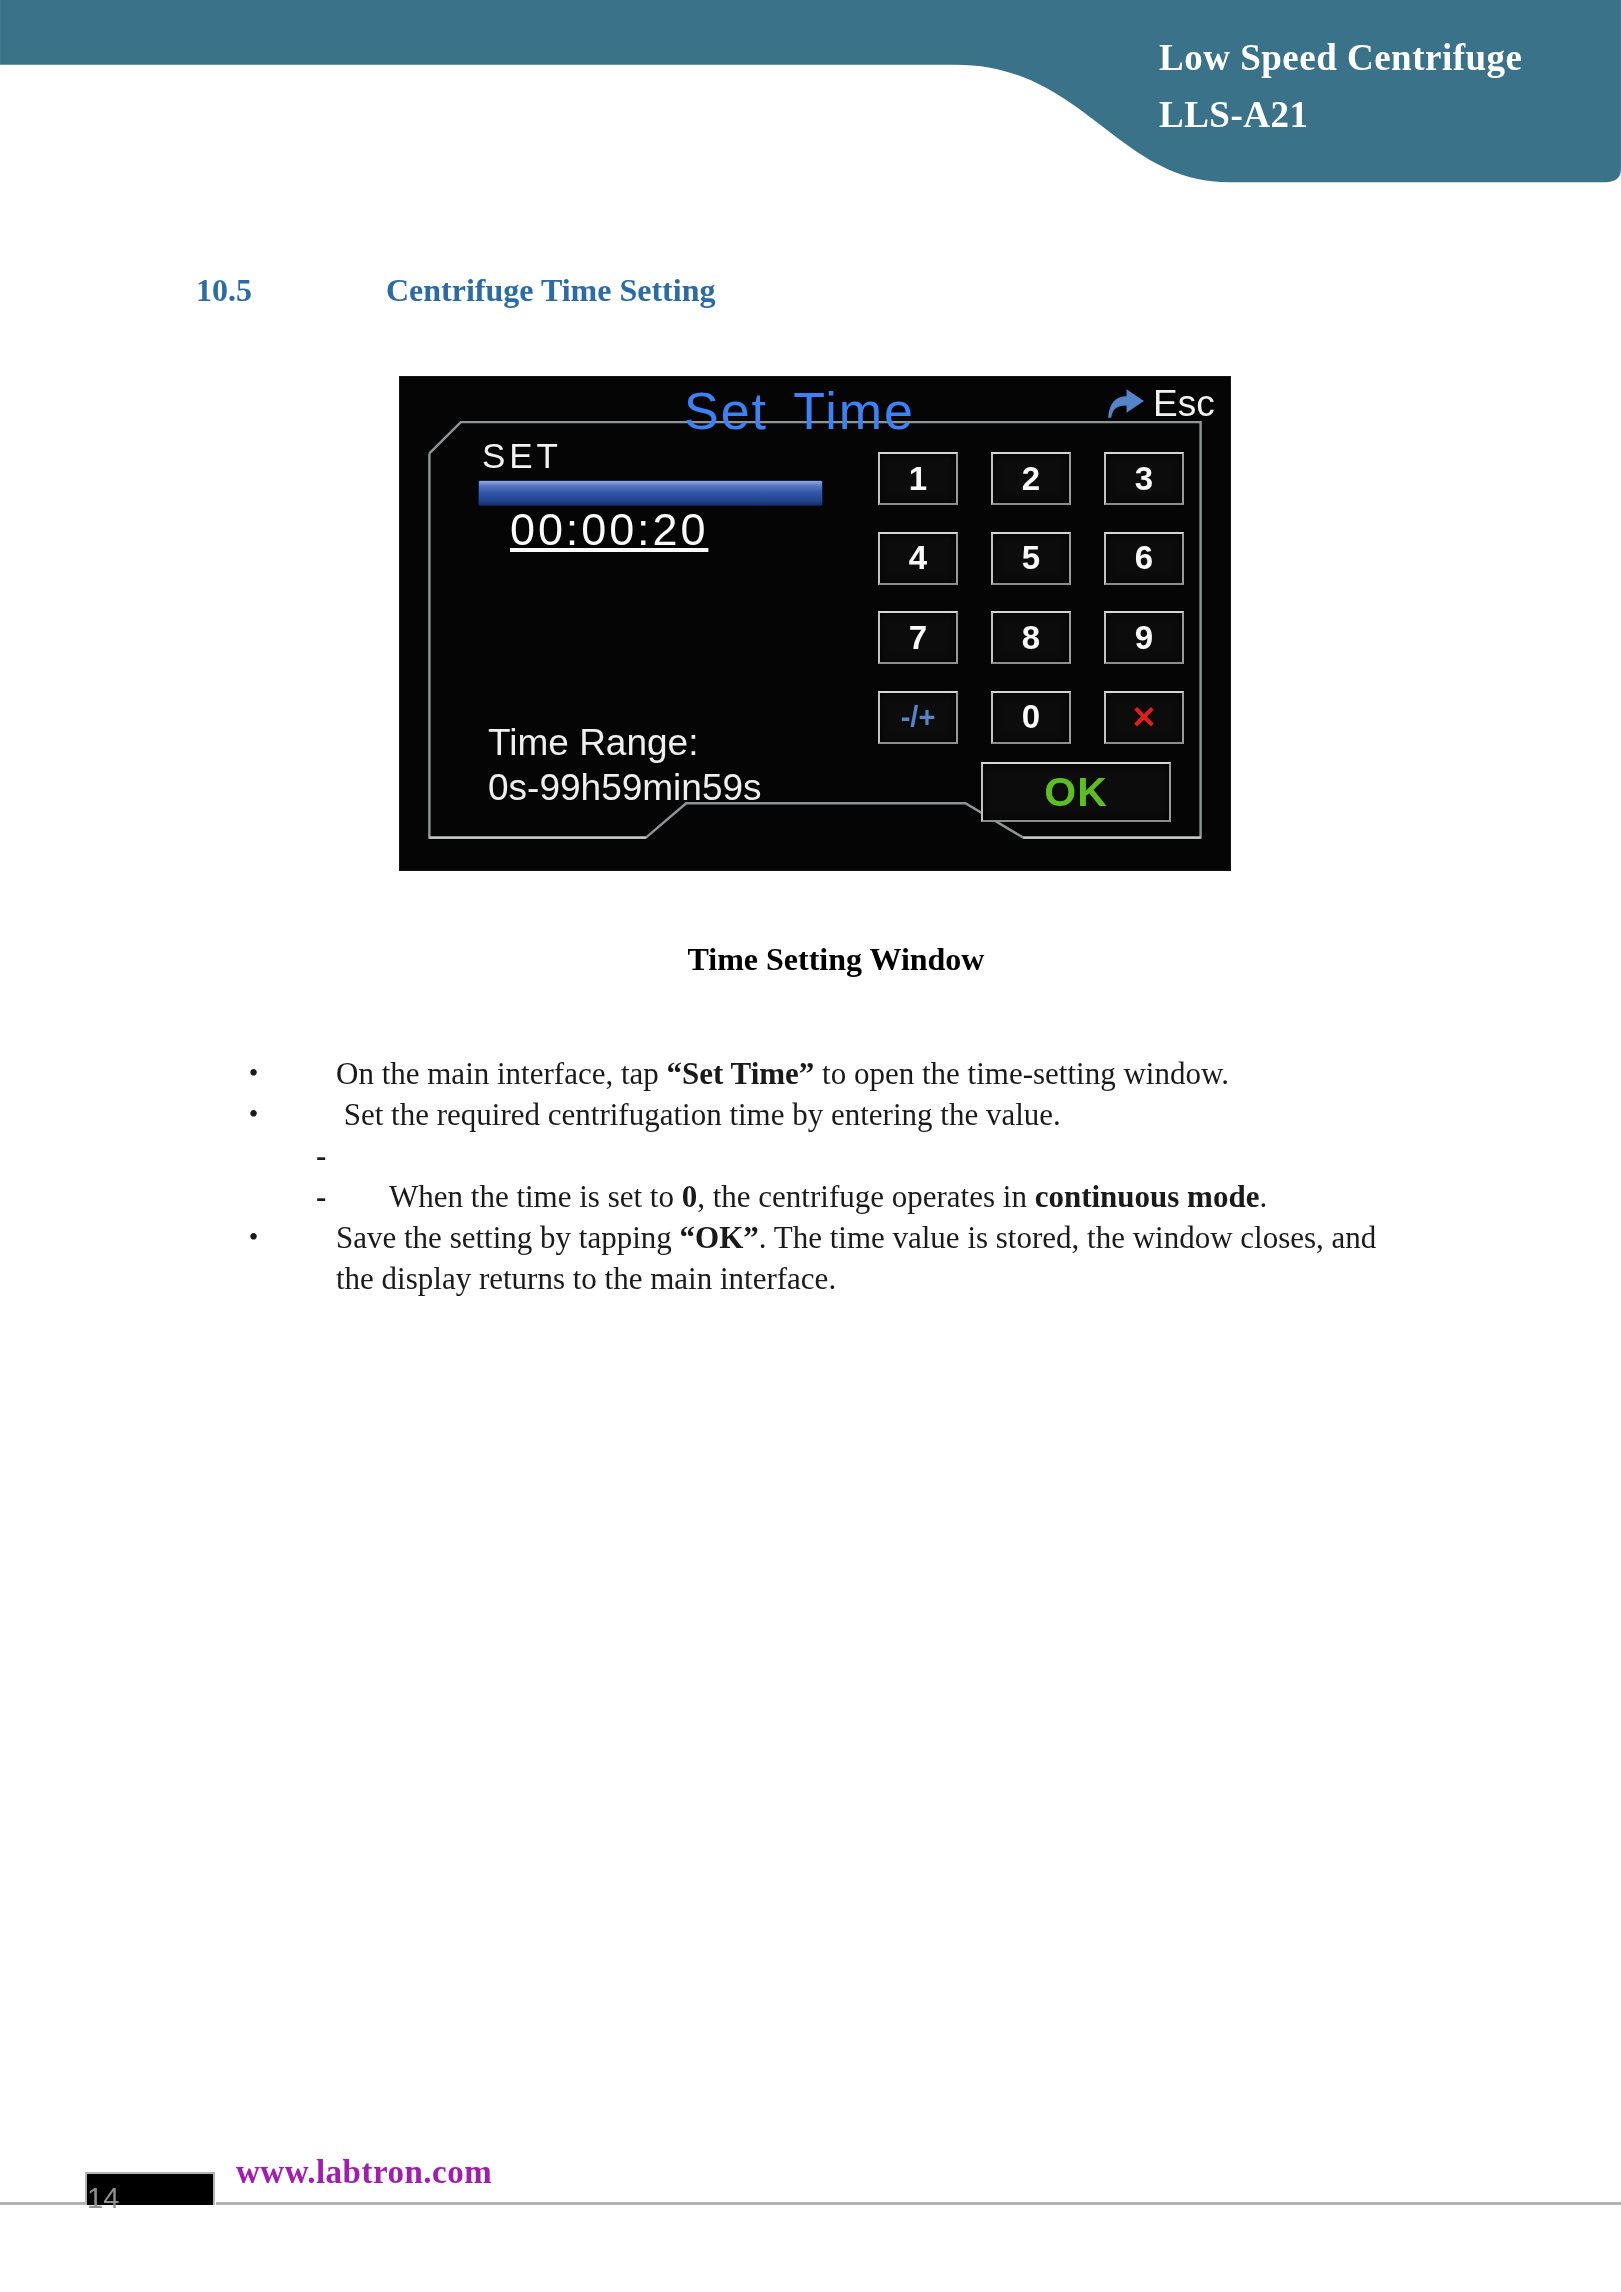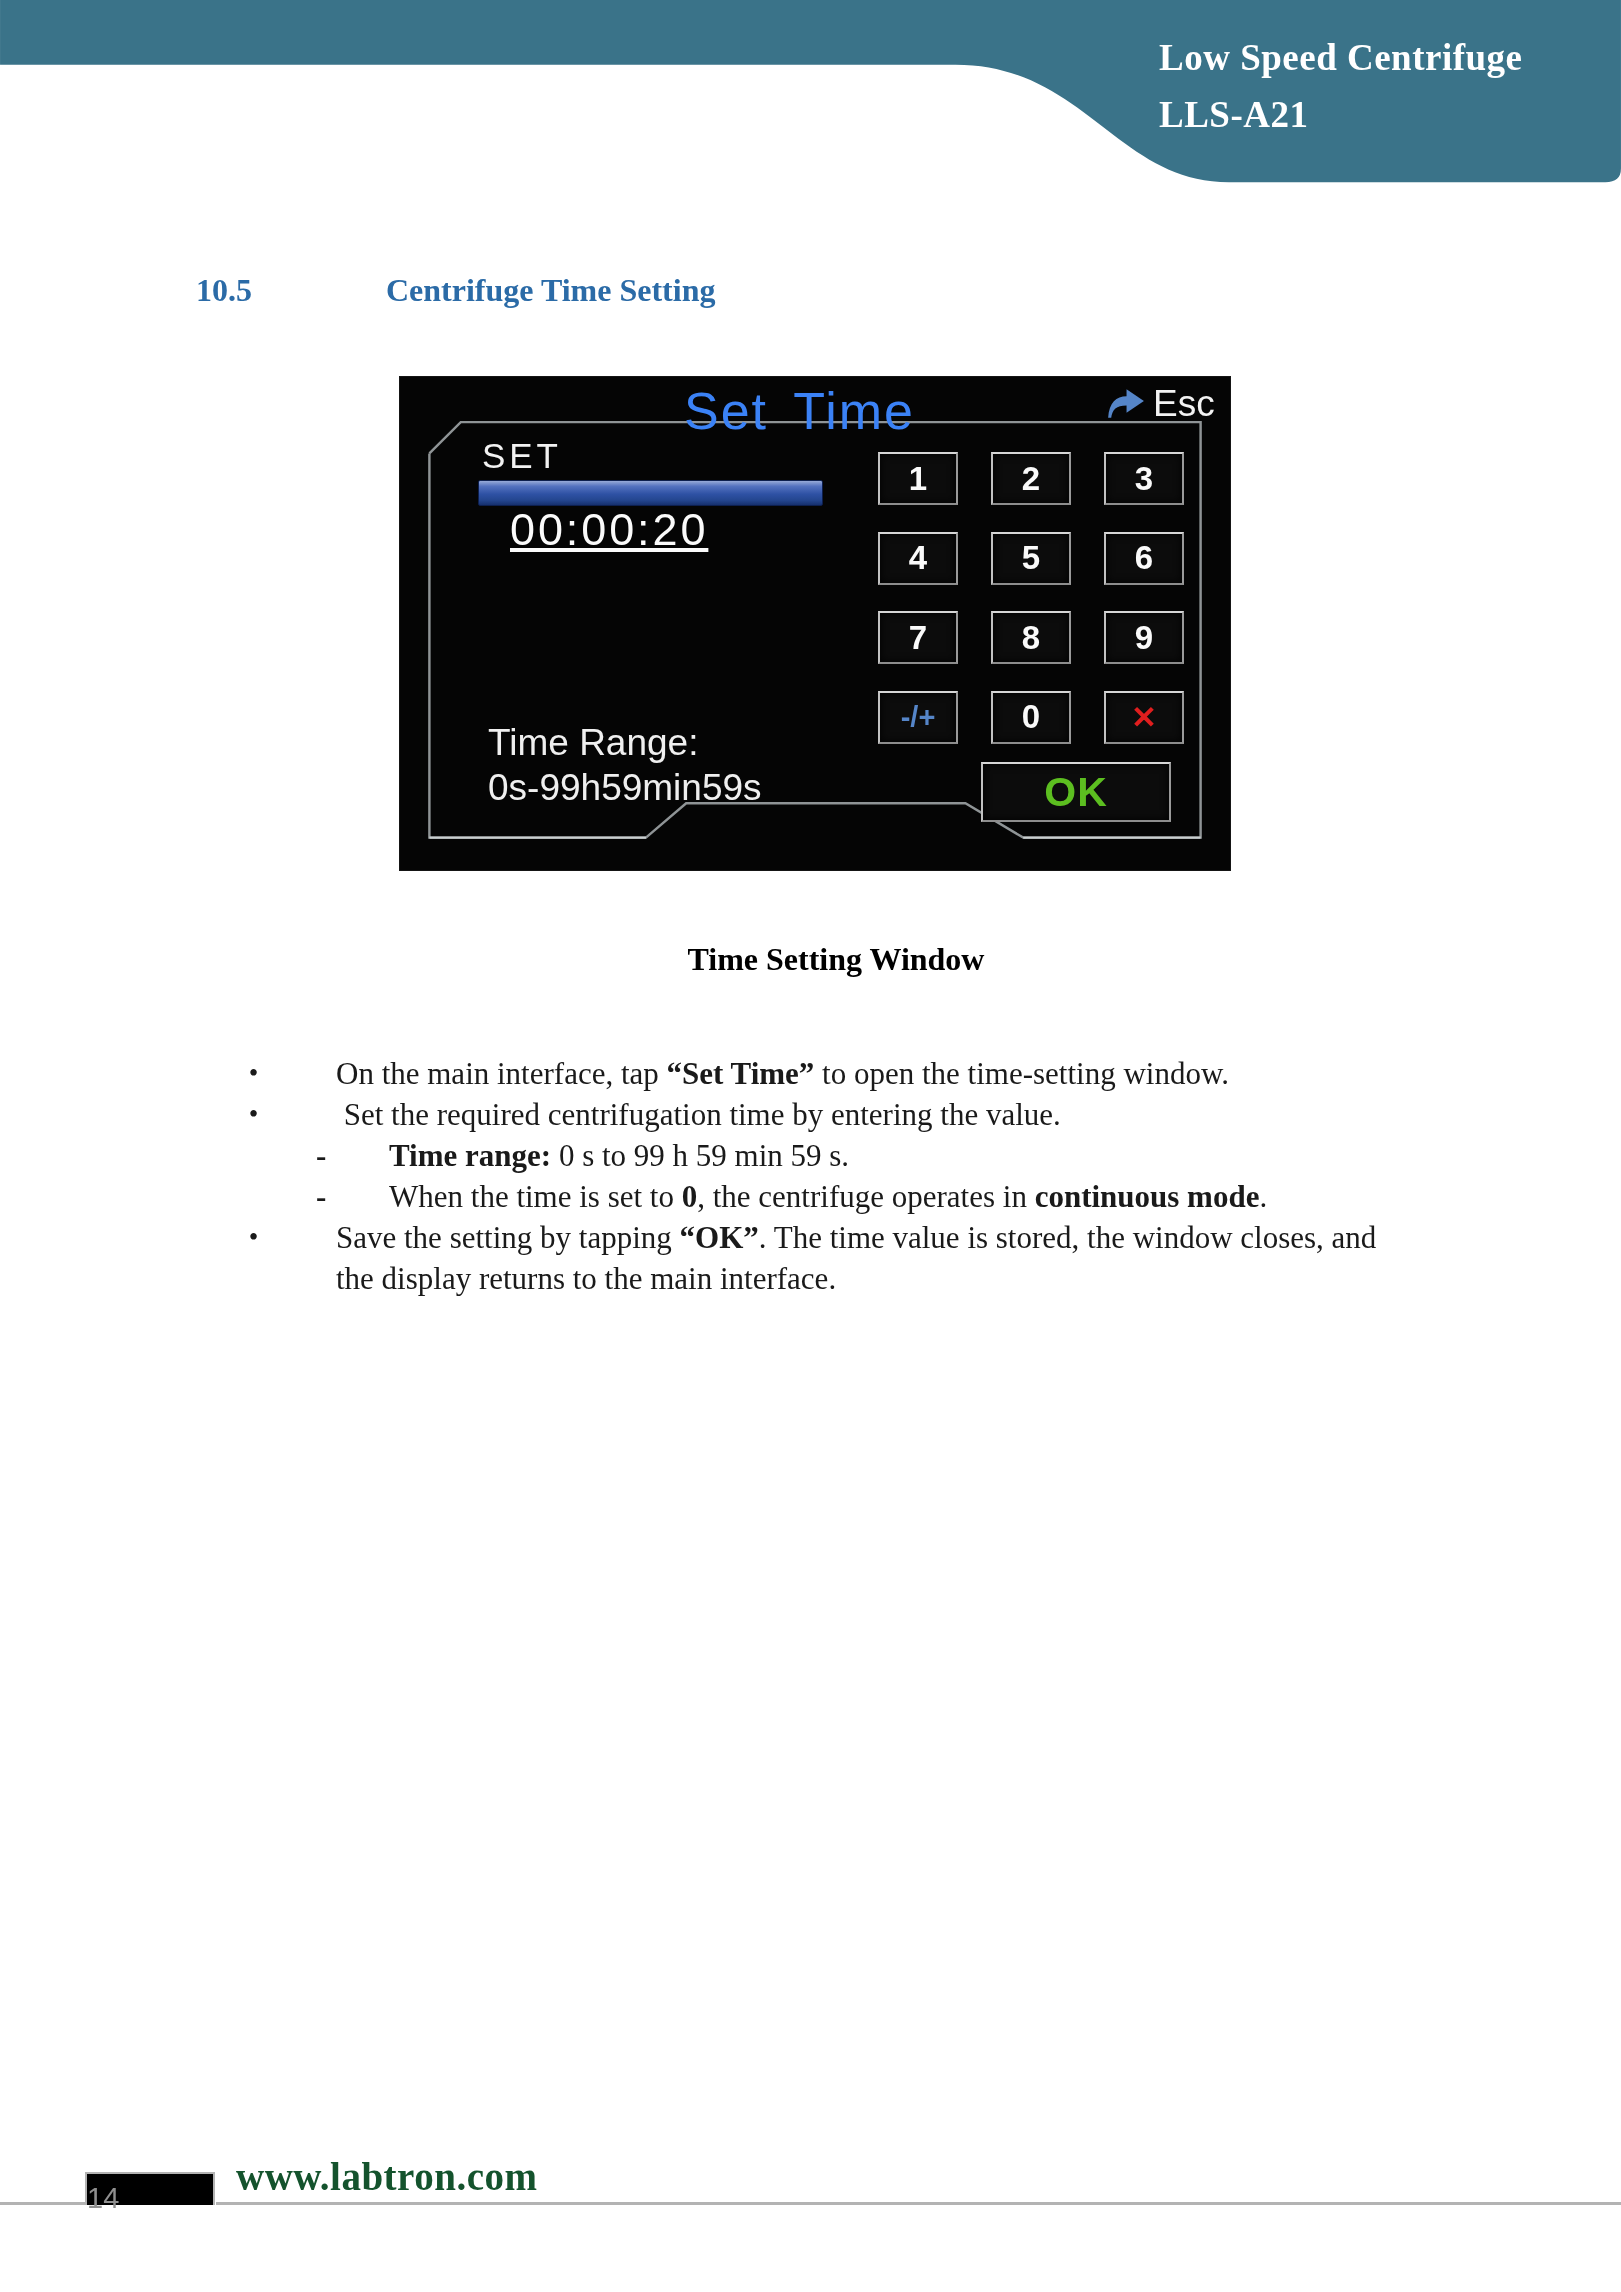--- a/index.html
+++ b/index.html
@@ -64,21 +64,21 @@
 
   
   .footer-line{position:absolute;top:2202px;height:2.9px;background:#b3b3b3;}
   #footer-line-left{left:0;width:85px;}
   #footer-line-right{left:216px;width:1406px;}
   #page-tab{position:absolute;left:85px;top:2172px;width:130px;height:33px;
             border:2px solid #b3b3b3;border-bottom:none;box-sizing:border-box;background:#000000;
             text-align:left;}
   #page-number{font-family:"Liberation Sans",sans-serif;font-size:29px;color:#8f8f8f;
                position:relative;top:7.8px;}
-  #website{position:absolute;left:236px;top:2154px;font-size:39px;font-weight:bold;color:#14532d;
+  #website{position:absolute;left:236px;top:2154px;font-size:33px;font-weight:bold;color:#a21caf;
            letter-spacing:0.5px;cursor:pointer;}
 </style>
 </head>
 <body>
 
 <div id="page">
 
   <svg id="header-shape" viewBox="0 0 1654 200">
     <path d="M0,0 H1654 V172 Q1654,186 1638,186 H1254 C1140,186 1106,66 975,66 H0 Z" fill="#3a7389"></path>
   </svg>
@@ -137,21 +137,20 @@
     <div class="li">
       <span class="marker">•</span>
       <span class="txt"><div><span>On the main interface, tap </span><span class="b">“Set Time”</span><span> to open the time-setting window.</span></div></span>
     </div>
     <div class="li">
       <span class="marker">•</span>
       <span class="txt"><div><span> Set the required centrifugation time by entering the value.</span></div></span>
     </div>
     <div class="li sub">
       <span class="marker">-</span>
-      <span class="txt"><div><span class="b">Time range:</span><span> 0 s to 99 h 59 min 59 s.</span></div></span>
     </div>
     <div class="li sub">
       <span class="marker">-</span>
       <span class="txt"><div><span>When the time is set to </span><span class="b">0</span><span>, the centrifuge operates in </span><span class="b">continuous mode</span><span>.</span></div></span>
     </div>
     <div class="li">
       <span class="marker">•</span>
       <span class="txt"><div><span>Save the setting by tapping </span><span class="b">“OK”</span><span>. The time value is stored, the window closes, and</span></div><div><span>the display returns to the main interface.</span></div></span>
     </div>
   </div>

